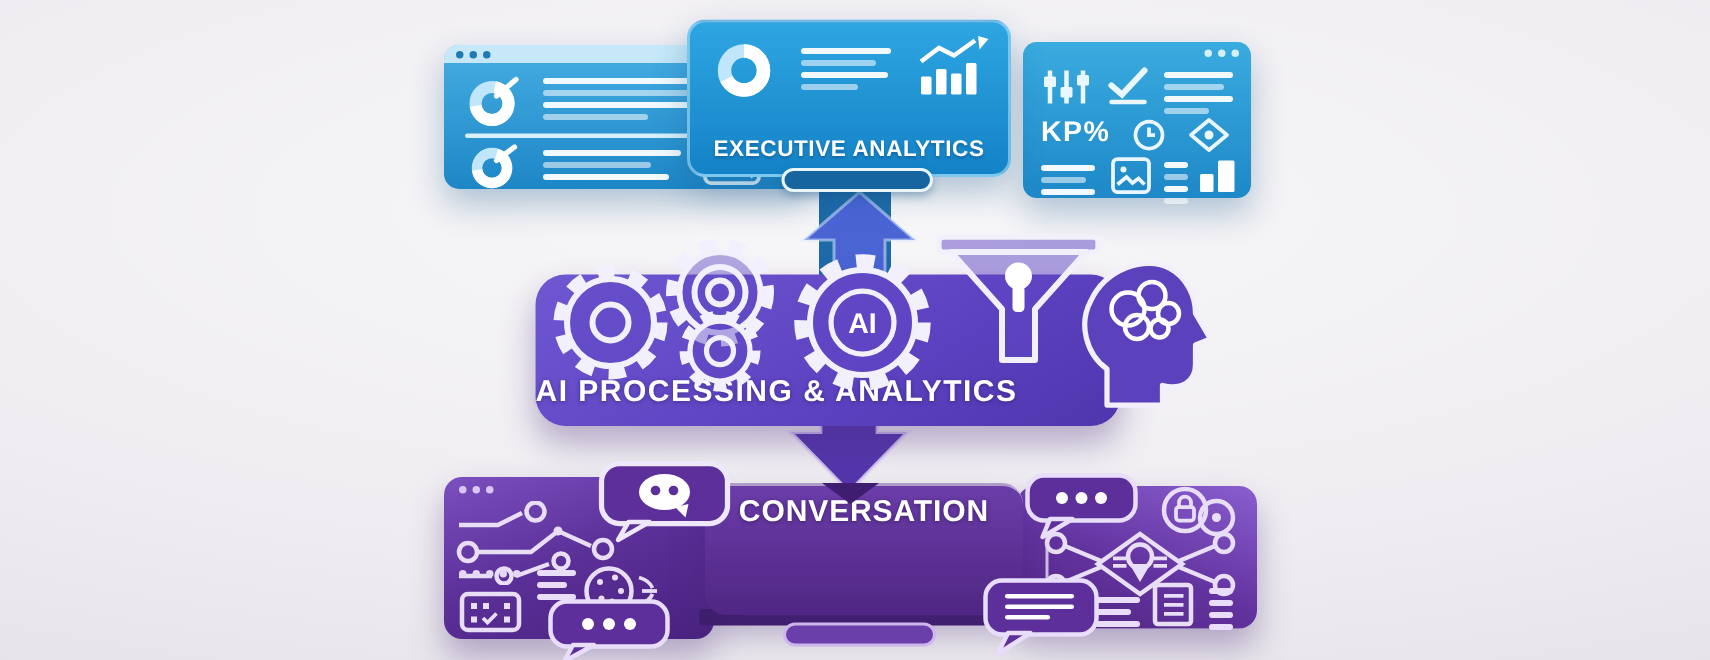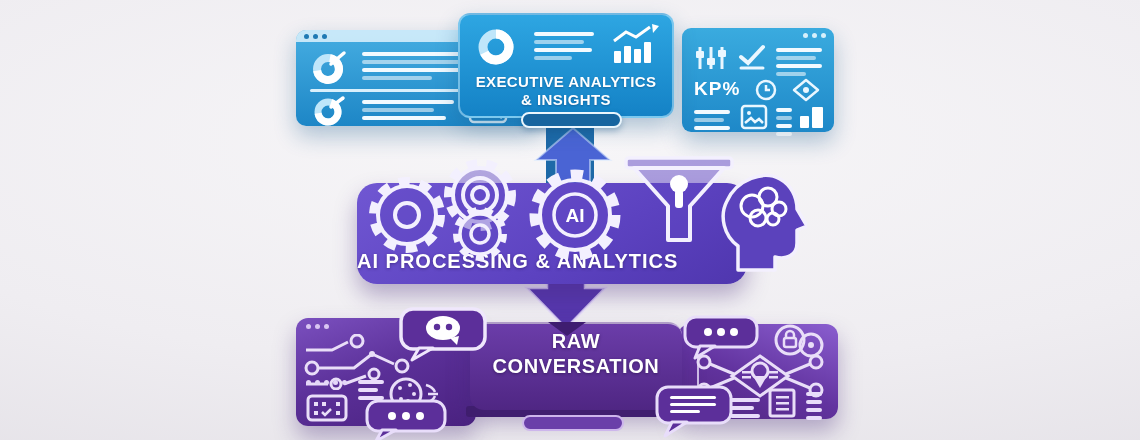--- a/index.html
+++ b/index.html
@@ -94,21 +94,20 @@
     <svg class="abs" style="left:148px;top:8px" width="52" height="42" viewBox="0 0 52 42">
       <path d="M6,18 L18,9 L28,14 L42,4" fill="none" stroke="#fff" stroke-width="3"></path>
       <path d="M44,1 L51,3 L45,10 Z" fill="#fff"></path>
       <rect x="6" y="28" width="7" height="12" rx="1" fill="#fff"></rect>
       <rect x="16" y="23" width="7" height="17" rx="1" fill="#fff"></rect>
       <rect x="26" y="26" width="7" height="14" rx="1" fill="#fff"></rect>
       <rect x="36" y="19" width="7" height="21" rx="1" fill="#fff"></rect>
     </svg>
     <div class="ctr-title">
       <div>EXECUTIVE ANALYTICS</div>
-      <div>&amp; INSIGHTS</div>
     </div>
   </div>
   <div class="abs z4" style="left:521px;top:112px;width:97px;height:12px;background:#17659f;border:2px solid #eaf6fd;border-radius:8px;box-shadow:0 3px 6px rgba(20,80,130,.35);"></div>
 
   <div class="abs z2 panel shadowB" style="left:682px;top:28px;width:152px;height:104px;border-radius:9px;background:linear-gradient(180deg,#3aabdf,#1e88c8);">
     <div class="dotrow abs" style="right:8px;top:5px;">
       <span class="dot" style="background:#d5f0fb"></span>
         <span class="dot" style="background:#d5f0fb"></span>
         <span class="dot" style="background:#d5f0fb"></span>
     </div>
@@ -284,21 +283,20 @@
     <path d="M18,32 L12,43 L32,32 Z" fill="#5c2f9a" stroke="#e8ddfa" stroke-width="3" stroke-linejoin="round"></path>
     <circle cx="28" cy="18" r="4" fill="#fff"></circle>
       <circle cx="42" cy="18" r="4" fill="#fff"></circle>
       <circle cx="56" cy="18" r="4" fill="#fff"></circle>
   </svg>
 
   <div class="abs z2" style="left:466px;top:406px;width:216px;height:11px;background:#3f1d6d;border-radius:3px;"></div>
   <div class="abs z3 panel shadowP" style="left:470px;top:322px;width:212px;height:86px;border-radius:14px;
               background:linear-gradient(180deg,#6b3da9,#4f2683);border-top:2px solid rgba(255,255,255,.55);">
     <div class="raw-title">
-      <div>RAW</div>
       <div>CONVERSATION</div>
     </div>
   </div>
   <div class="abs z3" style="left:522px;top:415px;width:98px;height:12px;background:#6a3fa9;border:2px solid #cdb6ec;border-radius:8px;"></div>
 
   <div class="abs z2 panel shadowP" style="left:678px;top:324px;width:160px;height:95px;border-radius:12px;
               background:linear-gradient(200deg,#8a5ecf 0%,#62339f 55%,#50257f 100%);">
     <svg class="abs" style="left:90px;top:-4px" width="60" height="42" viewBox="0 0 60 42">
       <circle cx="22" cy="20" r="14" fill="none" stroke="#e9def8" stroke-width="3"></circle>
       <rect x="16" y="18" width="12" height="9" rx="2" fill="none" stroke="#e9def8" stroke-width="2.5"></rect>

